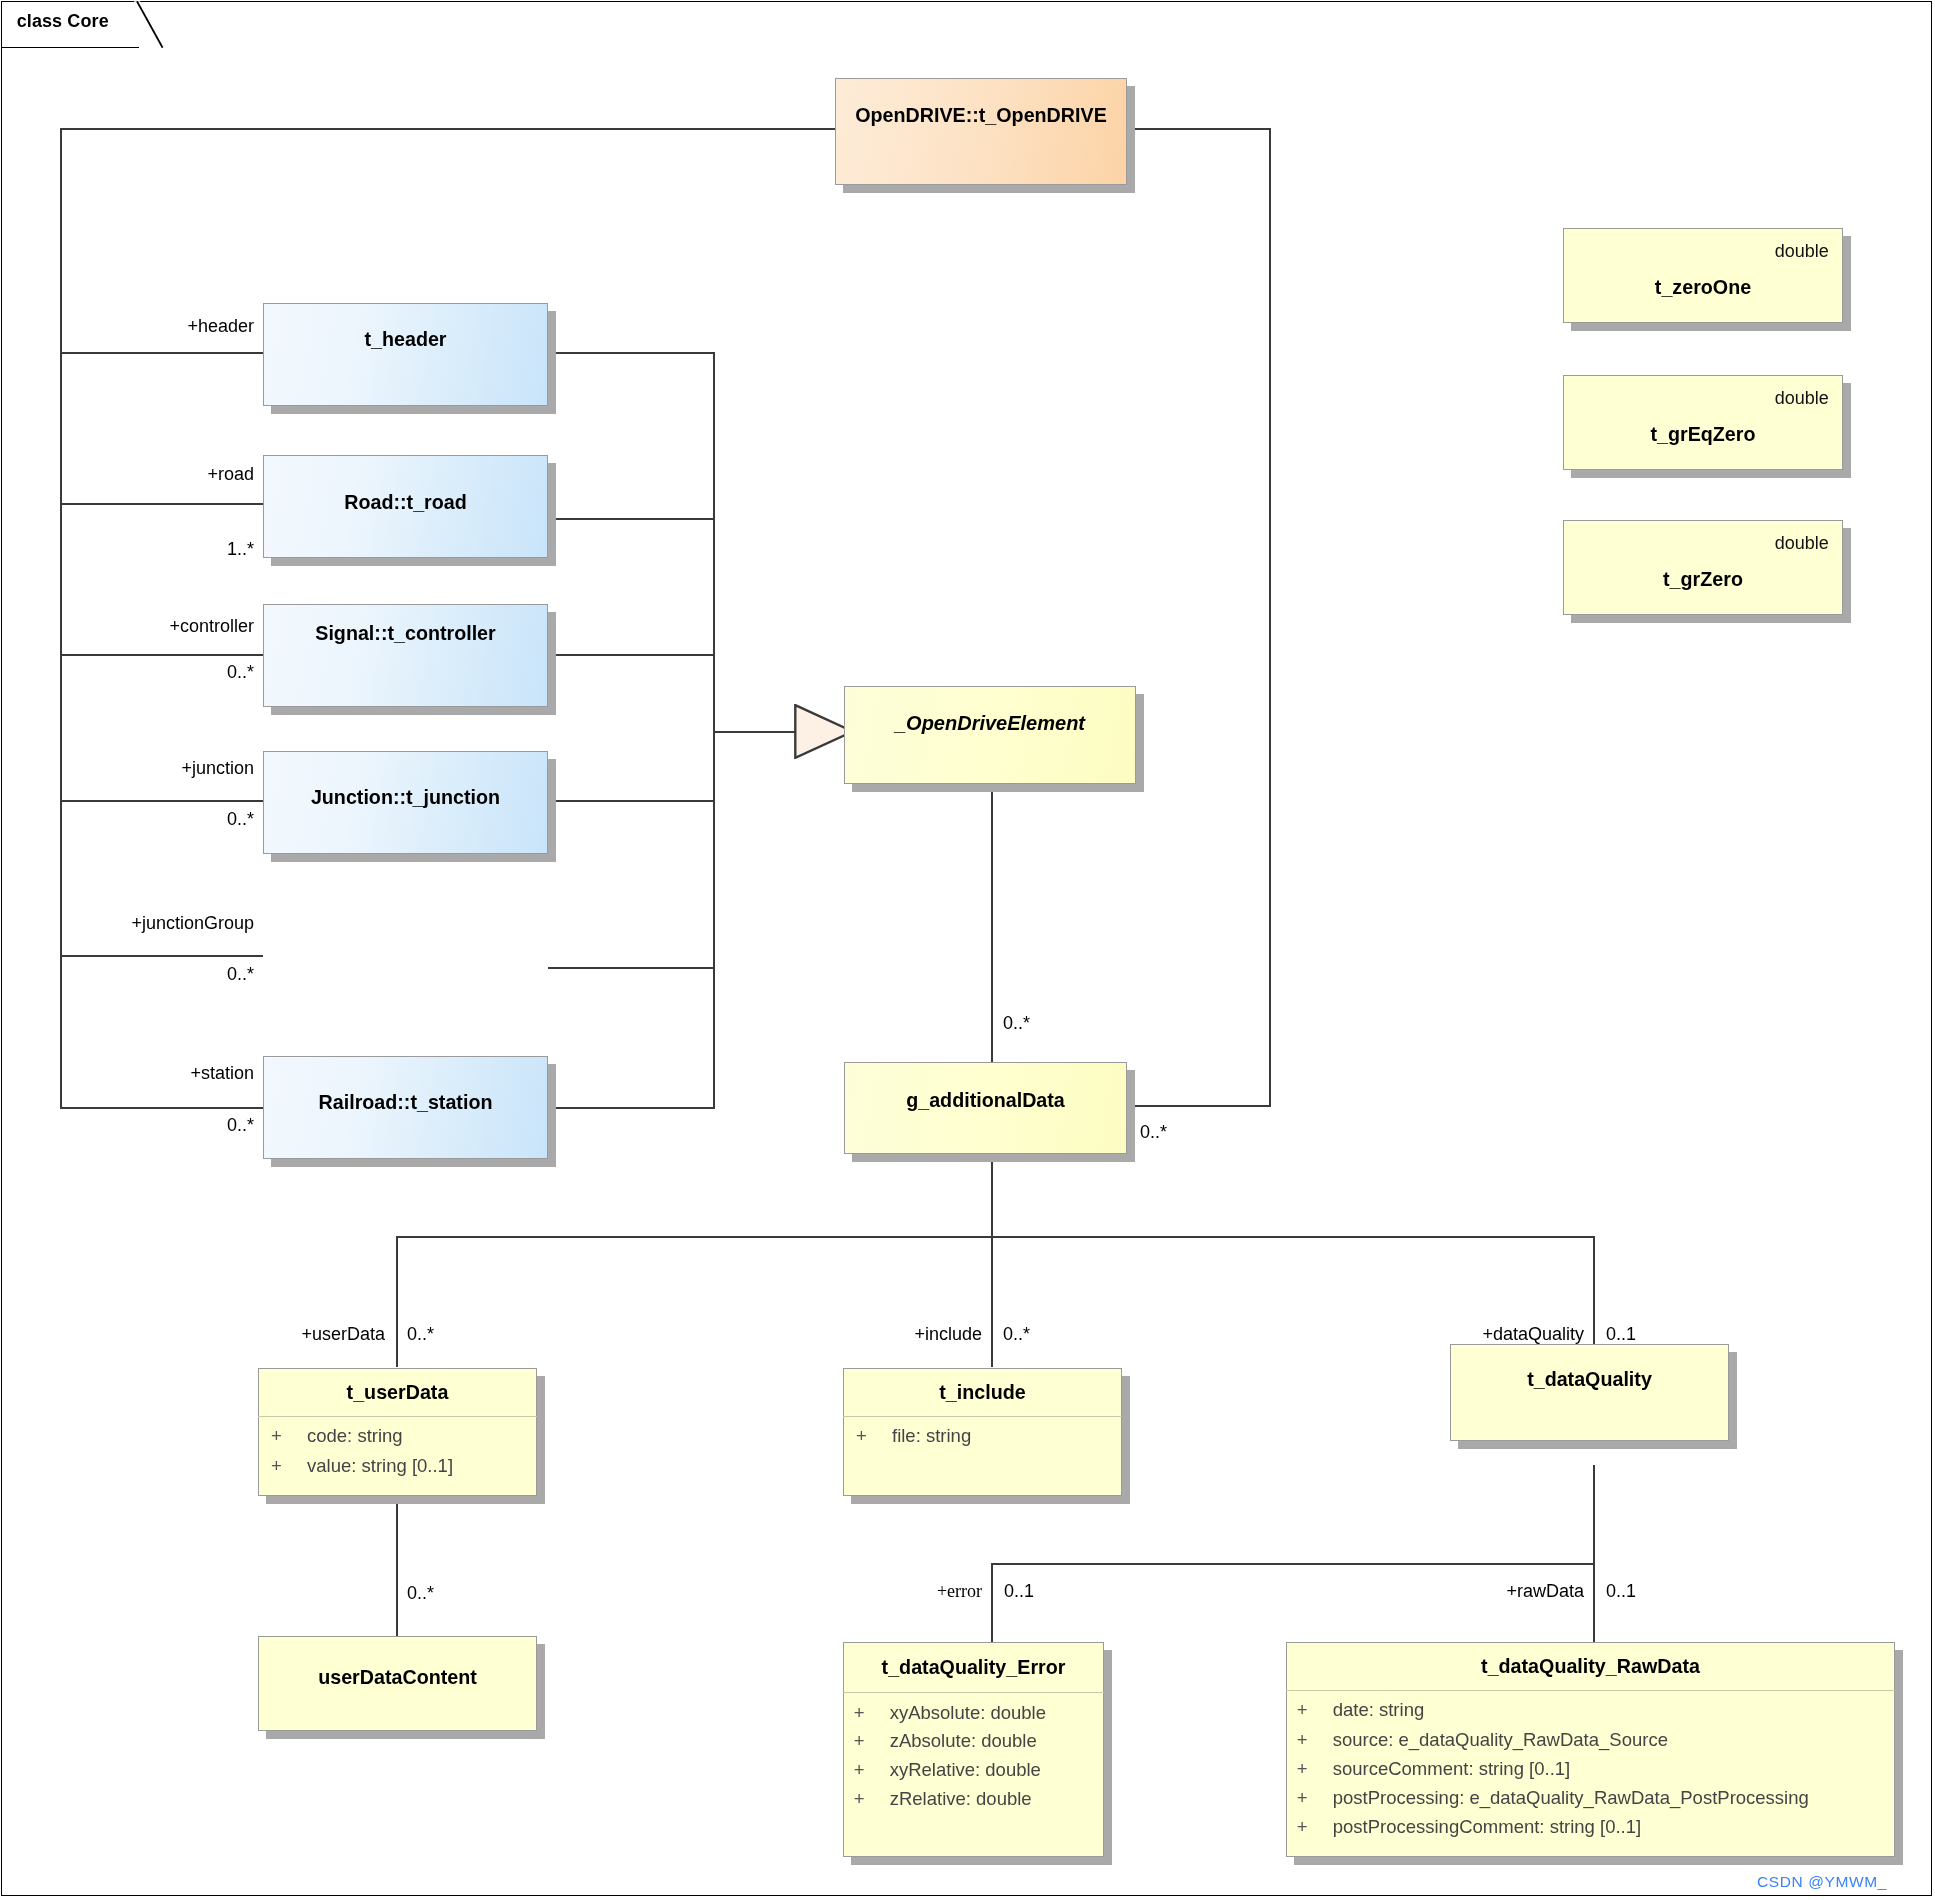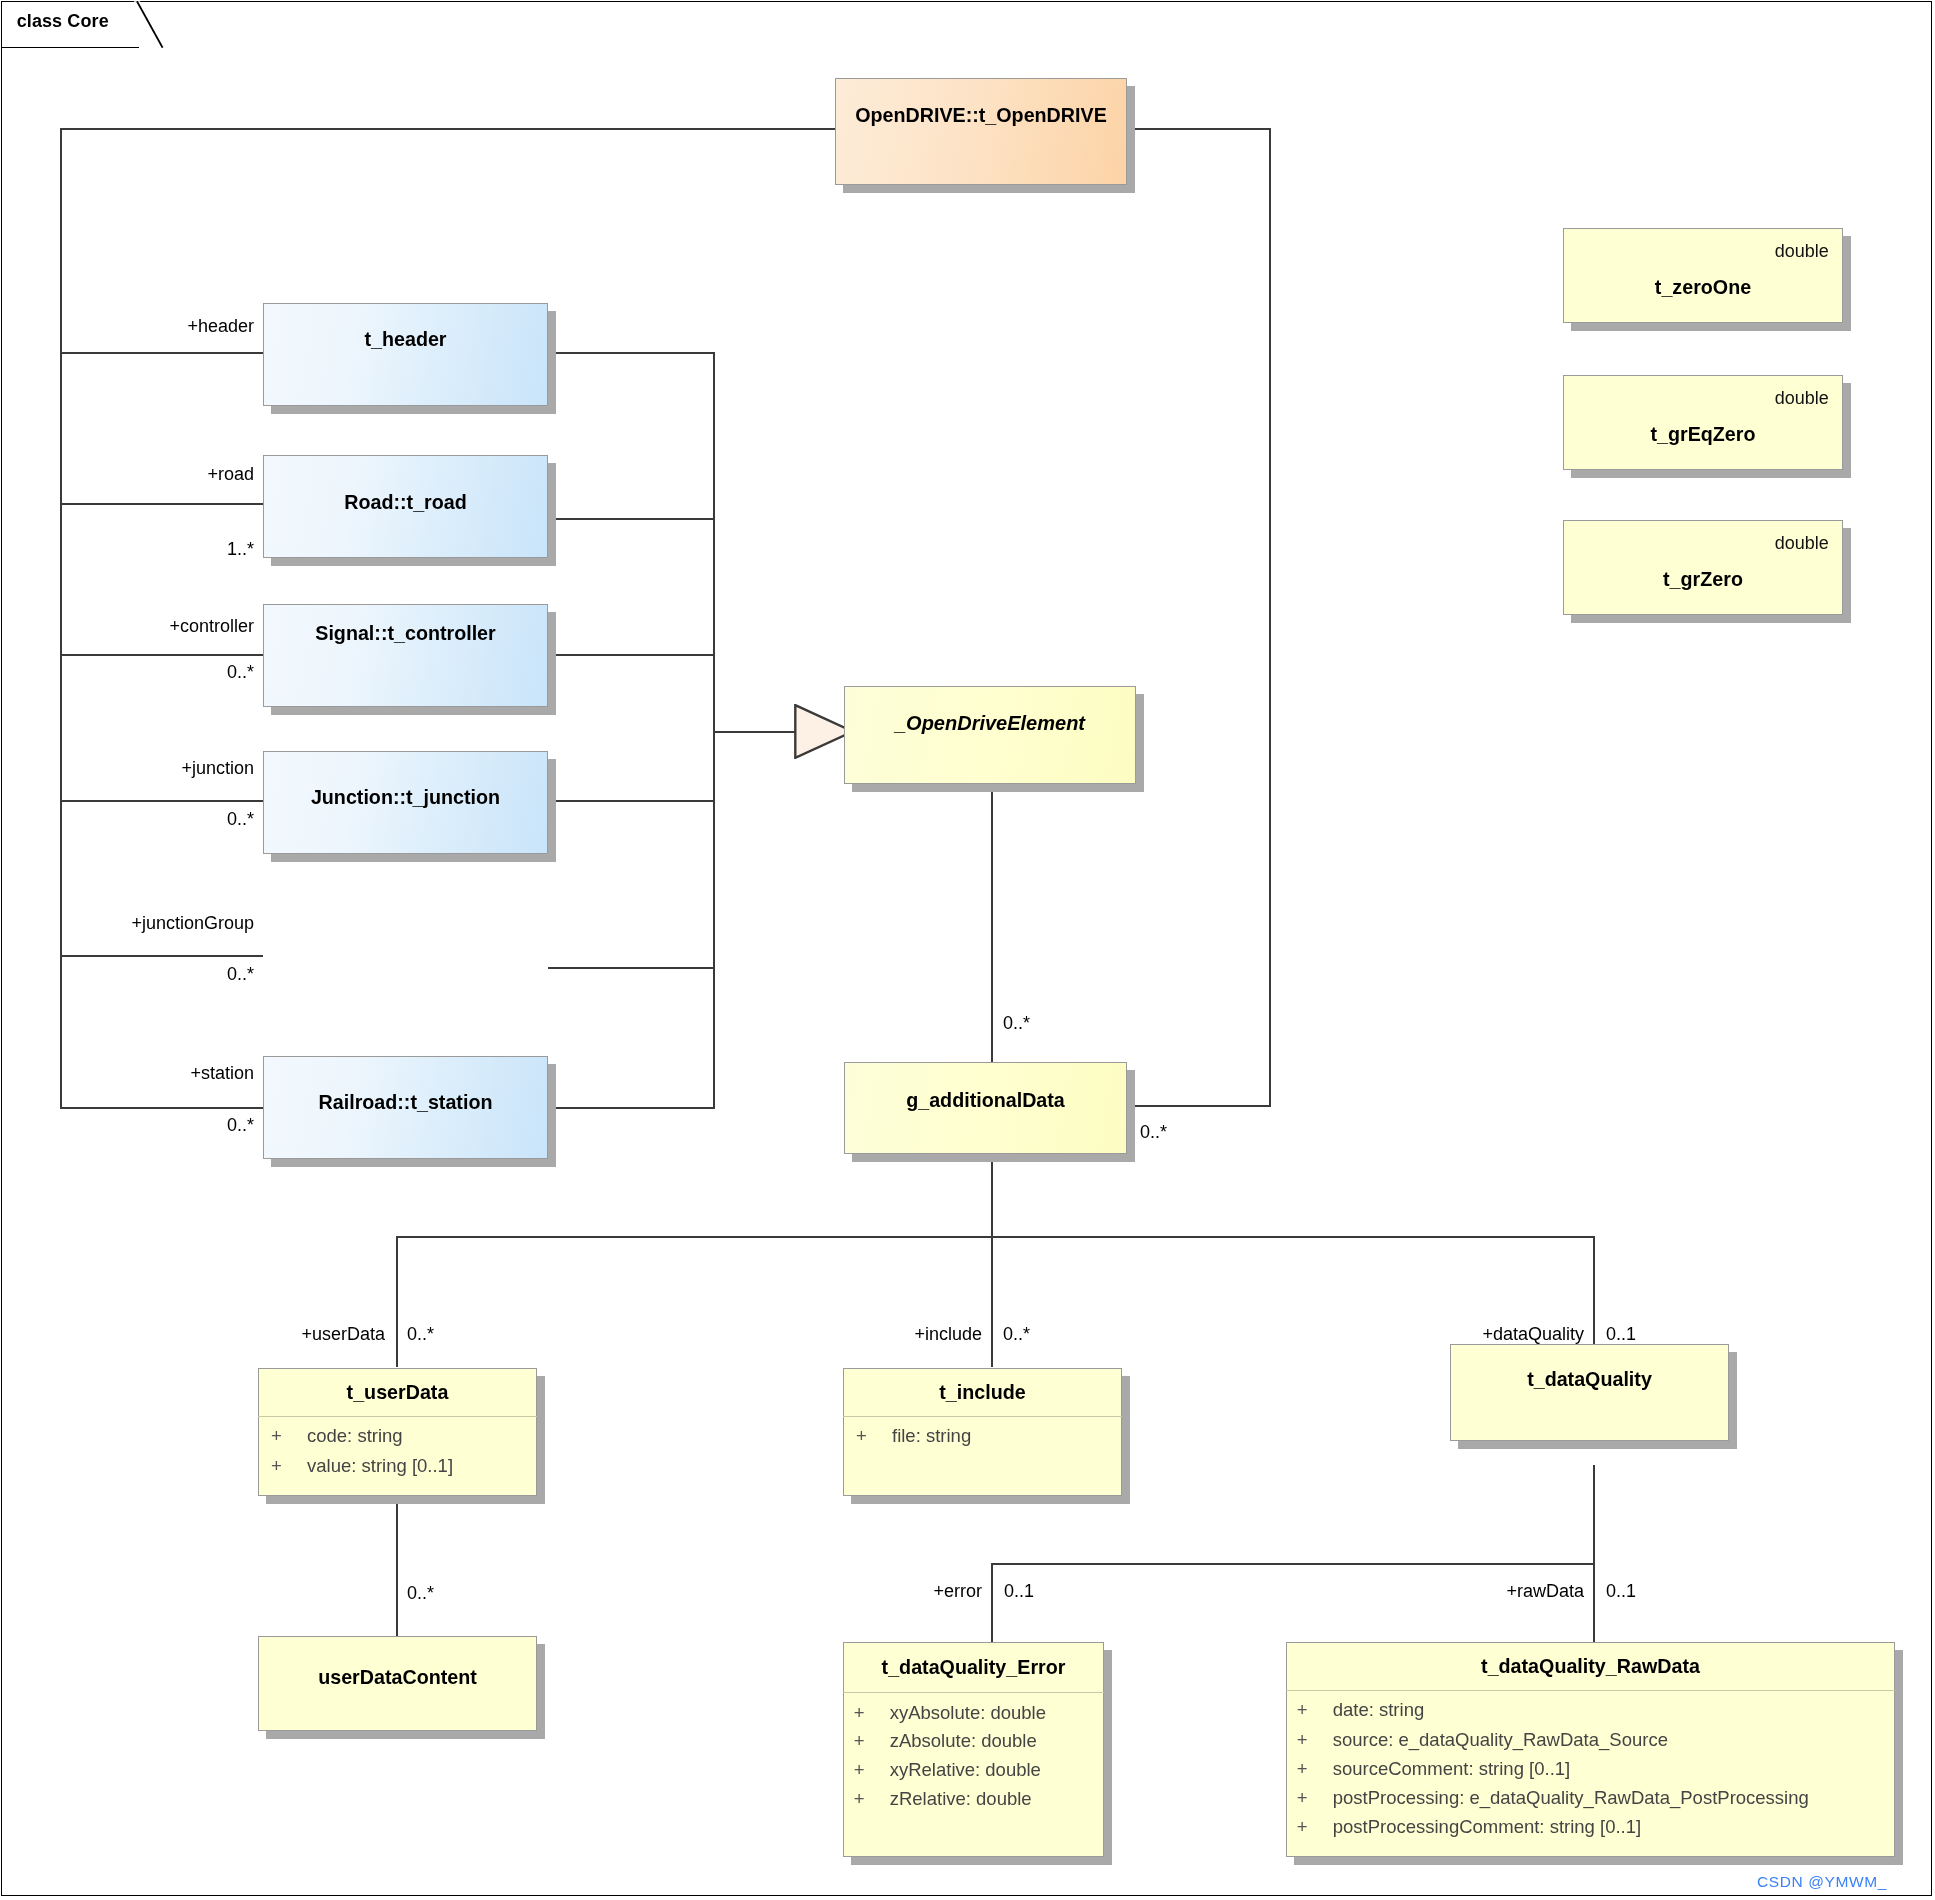--- a/index.html
+++ b/index.html
@@ -275,21 +275,21 @@
   <div class="elab" style="left:407px;top:1324px;">0..*</div>
 
   <div class="elab" style="left:407px;top:1583px;">0..*</div>
 
   <div class="elab r" style="left:776px;top:1324px;width:206px;">+include</div>
   <div class="elab" style="left:1003px;top:1324px;">0..*</div>
 
   <div class="elab r" style="left:1372px;top:1324px;width:212px;">+dataQuality</div>
   <div class="elab" style="left:1606px;top:1324px;">0..1</div>
 
-  <div class="elab r" style="left:776px;top:1581px;width:206px;">+error</div>
+  <div class="elab r" style="left:776px;top:1581px;width:206px;font-family:Liberation Serif, serif;">+error</div>
   <div class="elab" style="left:1004px;top:1581px;">0..1</div>
 
   <div class="elab r" style="left:1378px;top:1581px;width:206px;">+rawData</div>
   <div class="elab" style="left:1606px;top:1581px;">0..1</div>
 
   <div class="wm" style="left:1757px;top:1873px;">CSDN @YMWM_</div>
 
 </div>
 
 

